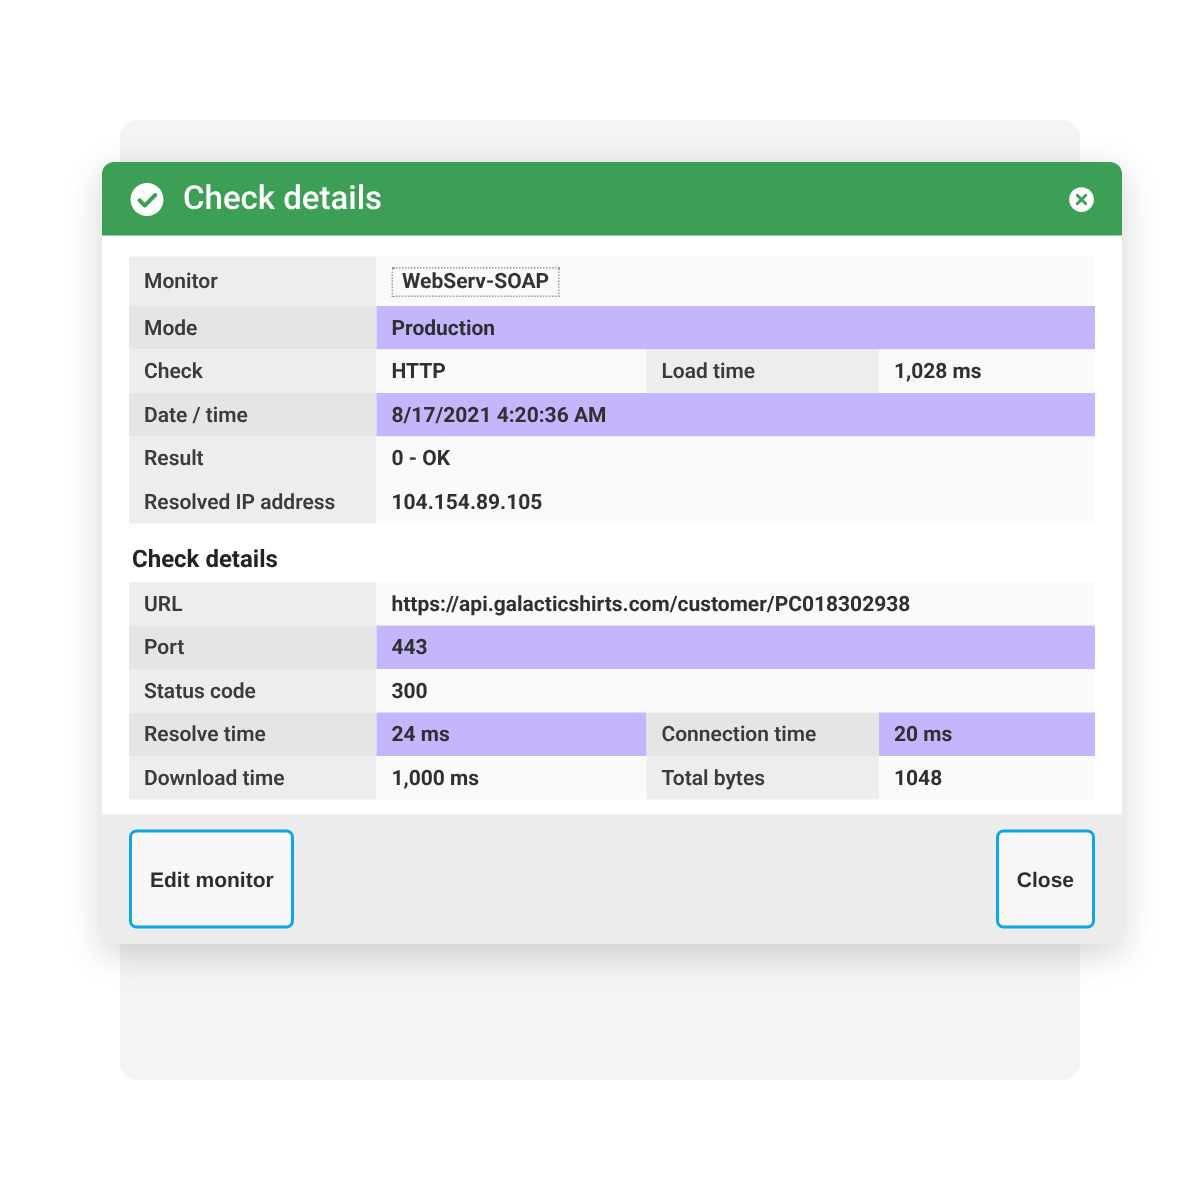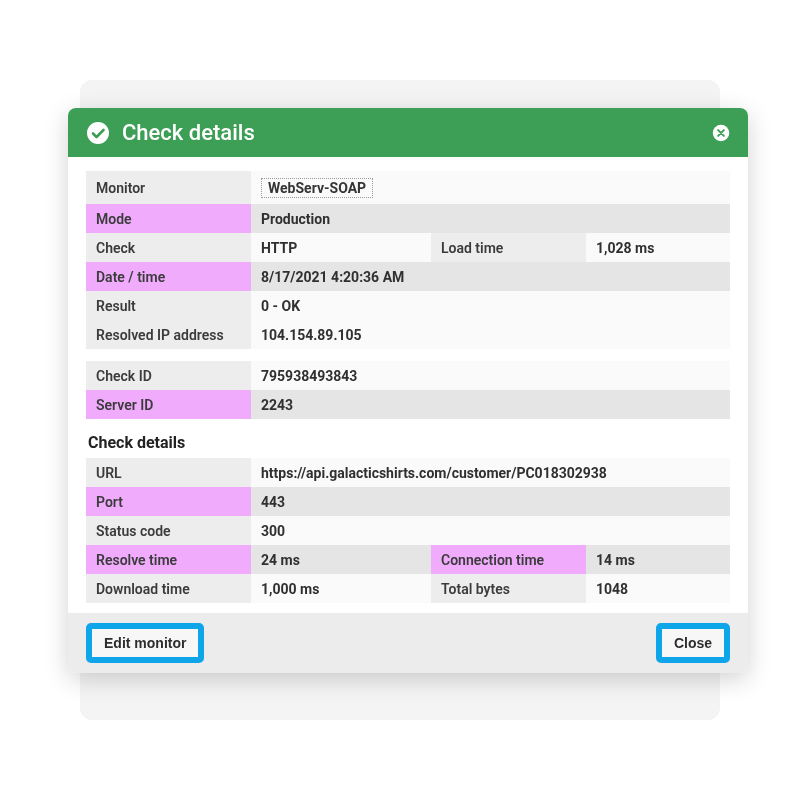--- a/index.html
+++ b/index.html
@@ -68,22 +68,22 @@
       background: #ededed;
       color: #3b3b3b;
       font-weight: 600;
       width: 165px;
     }
     .value-cell {
       background: #fafafa;
       color: #303030;
       font-weight: 700;
     }
-    .tbl tr.alt .label-cell { background: #f0abfc; }
-    .tbl tr.alt .value-cell { background: #e5e5e5; }
+    .tbl tr.alt .label-cell { background: #e5e5e5; }
+    .tbl tr.alt .value-cell { background: #c4b5fd; }
     .value-cell .linkish {
       display: inline-block;
       padding: 1px 6px;
       border: 1px dotted #9a9a9a;
       color: #343434;
     }
     .section-heading {
       font-size: 16px;
       font-weight: 700;
       color: #232323;
@@ -91,23 +91,23 @@
     }
     .modal-footer {
       background: #ececec;
       padding: 10px 18px;
       display: flex;
       align-items: center;
       justify-content: space-between;
     }
     .btn {
       background: #f7f7f7;
-      border: 6px solid #0ea5e9;
+      border: 2px solid #0ea5e9;
       border-radius: 5px;
-      padding: 6px 12px;
+      padding: 23px 12px;
       font-size: 14px;
       color: #2d2d2d;
       font-weight: 600;
       cursor: pointer;
     }
   </style>
 </head>
 <body>
 
 <div class="backdrop"></div>
@@ -164,36 +164,20 @@
         <td class="label-cell">Result</td>
         <td class="value-cell" colspan="3">0 - OK</td>
       </tr>
       <tr>
         <td class="label-cell">Resolved IP address</td>
         <td class="value-cell" colspan="3">104.154.89.105</td>
       </tr>
     </tbody>
       </table>
 
-    <table class="tbl">
-      <colgroup>
-        <col style="width:165px">
-          <col>
-      </colgroup>
-      <tbody>
-          <tr>
-        <td class="label-cell">Check ID</td>
-        <td class="value-cell">795938493843</td>
-      </tr>
-      <tr class="alt">
-        <td class="label-cell">Server ID</td>
-        <td class="value-cell">2243</td>
-      </tr>
-    </tbody>
-      </table>
 
     <div class="section-heading">Check details</div>
 
     <table class="tbl">
       <colgroup>
         <col style="width:165px">
           <col style="width:180px">
           <col style="width:155px">
           <col>
       </colgroup>
@@ -207,21 +191,21 @@
         <td class="value-cell" colspan="3">443</td>
       </tr>
       <tr>
         <td class="label-cell">Status code</td>
         <td class="value-cell" colspan="3">300</td>
       </tr>
       <tr class="alt">
         <td class="label-cell">Resolve time</td>
         <td class="value-cell">24 ms</td>
         <td class="label-cell">Connection time</td>
-        <td class="value-cell">14 ms</td>
+        <td class="value-cell">20 ms</td>
       </tr>
       <tr>
         <td class="label-cell">Download time</td>
         <td class="value-cell">1,000 ms</td>
         <td class="label-cell">Total bytes</td>
         <td class="value-cell">1048</td>
       </tr>
     </tbody>
       </table>
 

